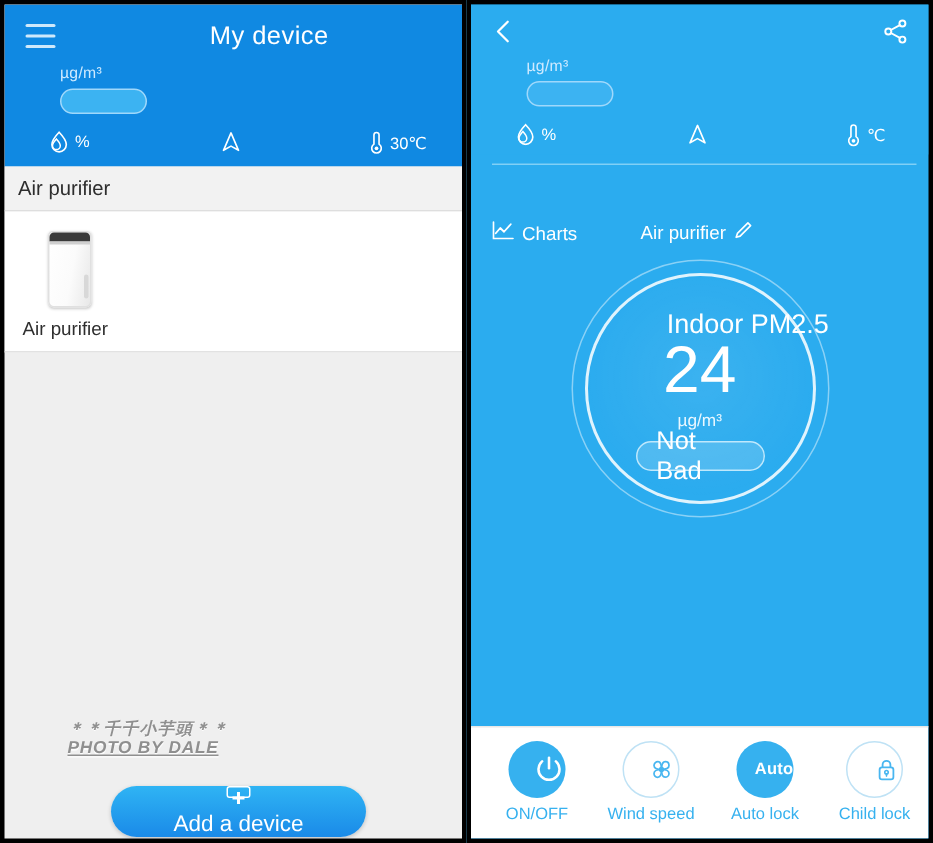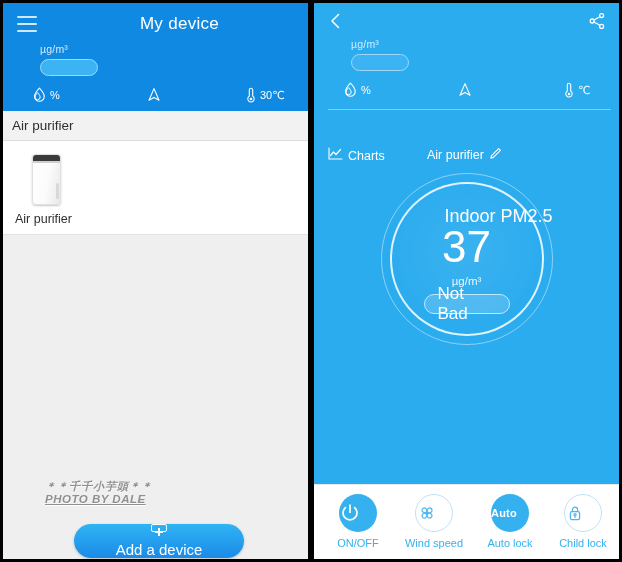--- a/index.html
+++ b/index.html
@@ -159,21 +159,21 @@
   .controls{
     position:absolute;left:0;bottom:0;width:100%;height:74px;background:#ffffff;
     border-top:1px solid #e8e8e8;
   }
   .ctrl{
     position:absolute;top:9px;width:72px;
     display:flex;flex-direction:column;align-items:center;gap:5px;cursor:pointer;
   }
   .ctrl-circle{
     width:38px;height:38px;border-radius:50%;
-    display:flex;align-items:center;justify-content:flex-start;box-sizing:border-box;
+    display:flex;align-items:center;justify-content:flex-end;box-sizing:border-box;
   }
   .ctrl-circle.filled{background:#36b1ef;}
   .ctrl-circle.outlined{border:1.3px solid #bfe2f5;background:#ffffff;}
   .ctrl-label{color:#36b1ef;font-size:11px;white-space:nowrap;}
   .auto-text{color:#ffffff;font-size:11px;font-weight:bold;letter-spacing:.2px;}
 </style>
 </head>
 <body>
 
 <div id="screen">
@@ -326,21 +326,21 @@
             <path d="M9.6 1.6 11.4 3.4 4.4 10.4 1.8 11.2 2.6 8.6z" stroke="#ffffff" stroke-width="1.1" stroke-linejoin="round" fill="none"></path>
           </svg>
         </span>
       </div>
     </div>
 
     <div class="gauge-wrap">
       <div class="ring-outer"></div>
       <div class="ring-inner"></div>
       <div class="g-label">Indoor PM2.5</div>
-      <div class="g-value">37</div>
+      <div class="g-value">24</div>
       <div class="g-unit">µg/m³</div>
       <div class="g-status">Not Bad</div>
     </div>
 
     <div class="controls">
 
       <div class="ctrl" style="left:8px;">
         <div class="ctrl-circle filled">
           <svg width="22" height="22" viewBox="0 0 22 22" fill="none">
             <path d="M6.4 5.6a7 7 0 1 0 9.2 0" stroke="#ffffff" stroke-width="1.7" stroke-linecap="round" fill="none"></path>

